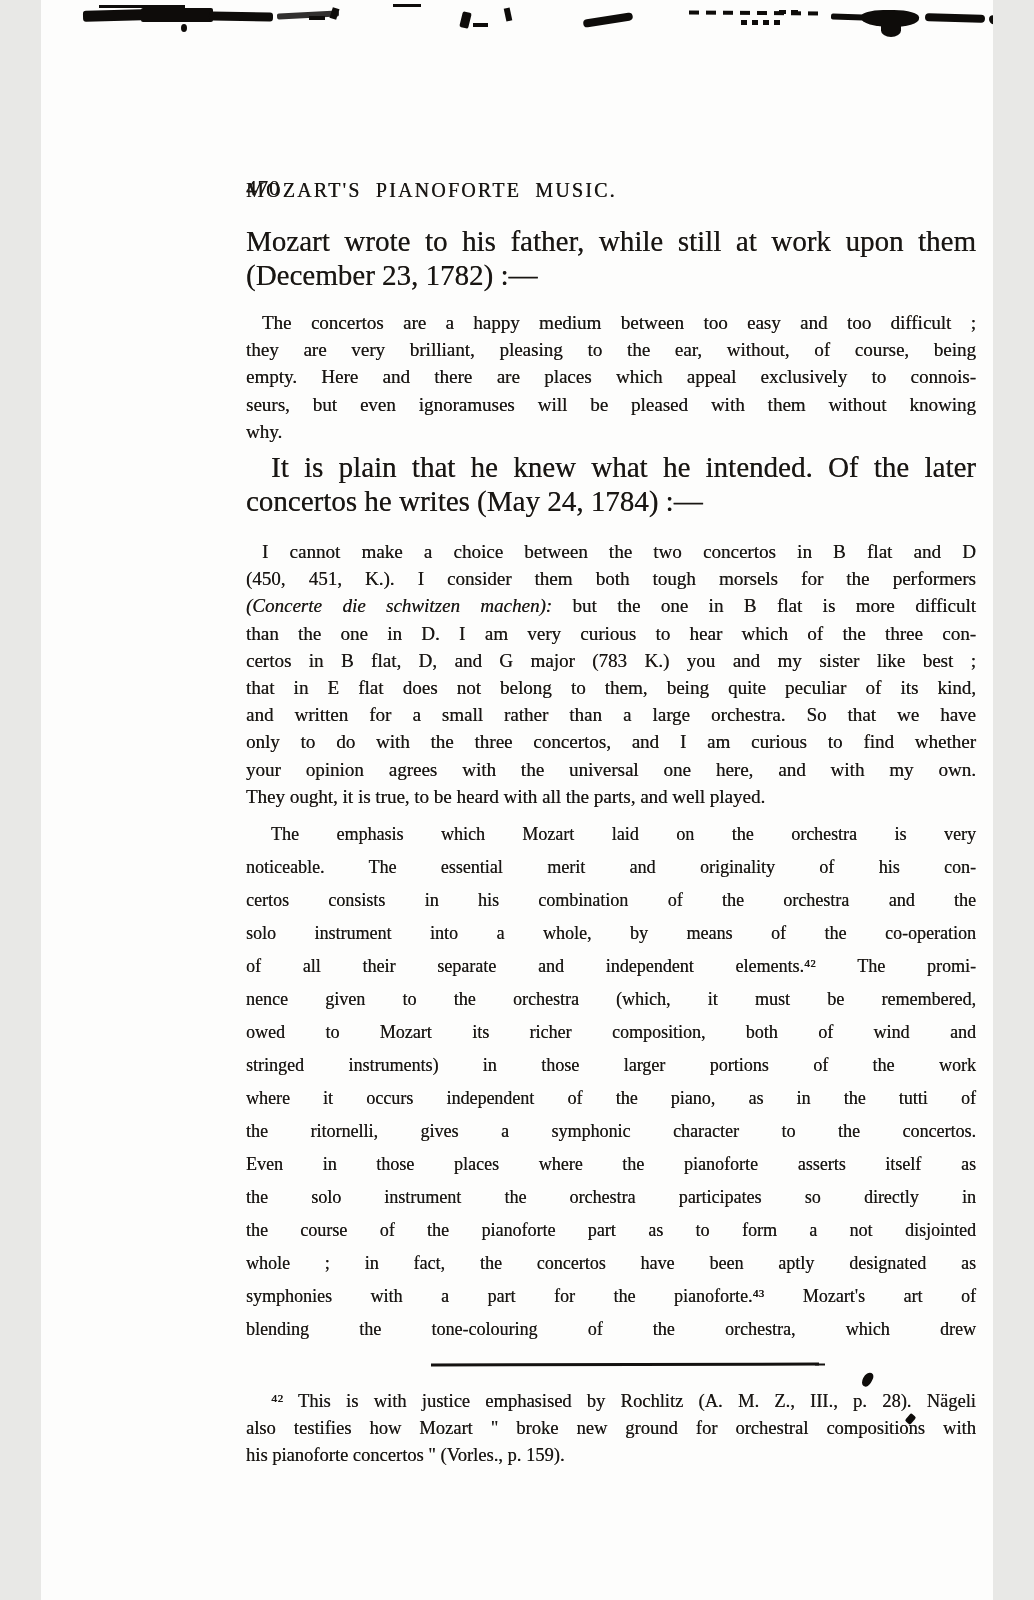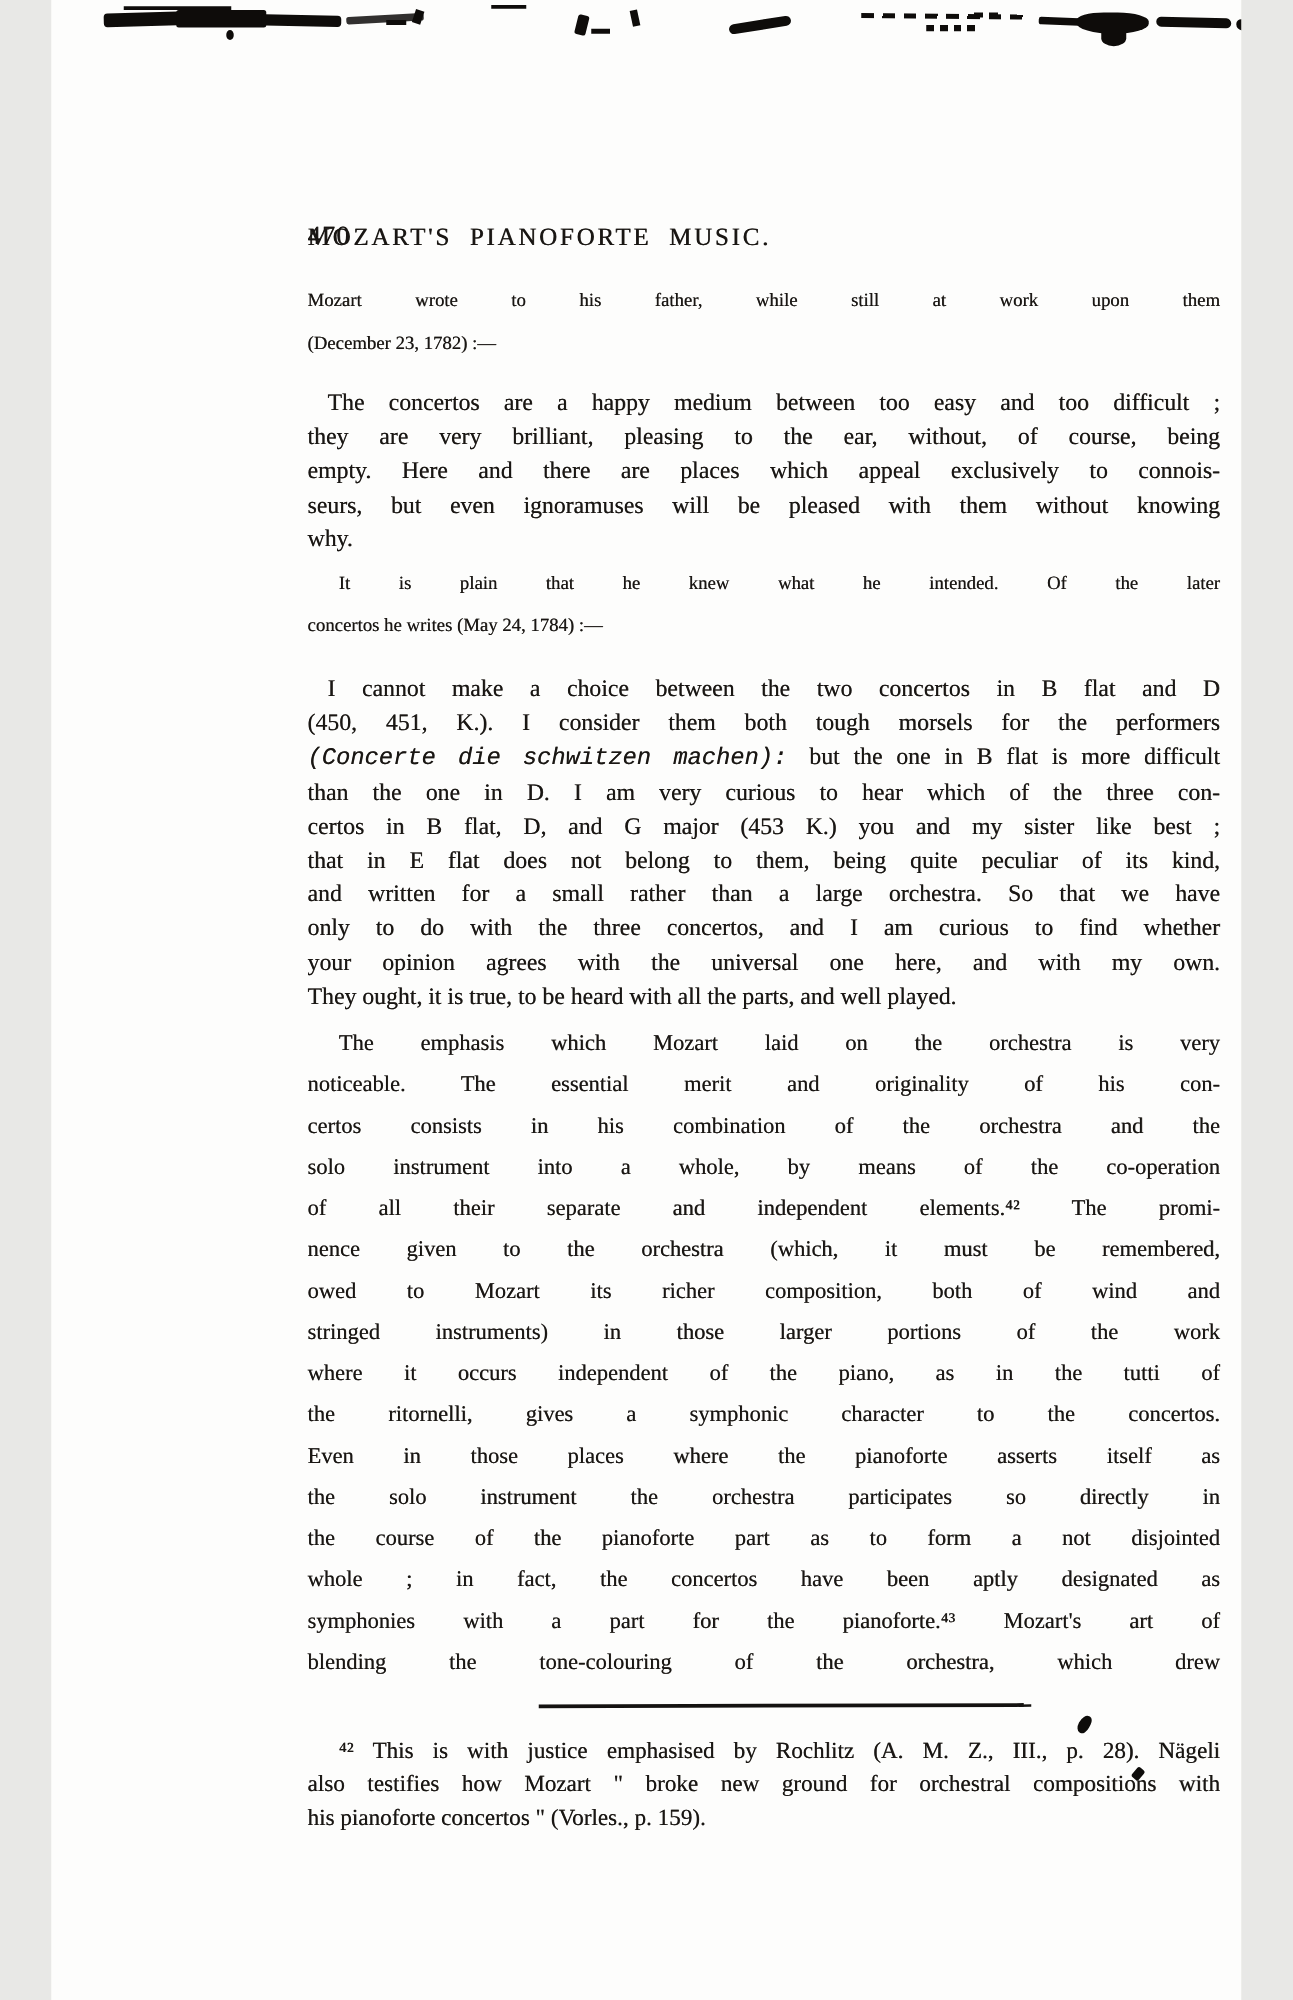--- a/index.html
+++ b/index.html
@@ -13,32 +13,32 @@
     font-family:"Liberation Serif","DejaVu Serif",serif;
     overflow:hidden;
   }
   .page *{box-sizing:border-box;}
   .blk{position:absolute;left:205px;width:730px;}
   .ln{text-shadow:0.25px 0 0 rgba(20,16,12,0.75);}
   .j{text-align:justify;text-align-last:justify;}
   .l{text-align:left;text-align-last:left;}
   .ind1{text-indent:16px;}
   .ind2{text-indent:25px;}
-  .t-main{font-size:15px;line-height:34px;}
+  .t-main{font-size:29px;line-height:34px;}
   .t-main3{font-size:18px;line-height:33px;}
   .t-quote{font-size:19px;line-height:27.2px;}
   .t-fn{font-size:18.5px;line-height:27px;}
   .hdr-num{position:absolute;left:205px;top:176px;font-size:21px;letter-spacing:1px;text-shadow:0.3px 0 0 rgba(20,16,12,0.8);}
   .hdr-title{position:absolute;left:205px;top:179px;width:730px;text-align:left;
     font-size:20px;letter-spacing:2.2px;word-spacing:7px;
     text-shadow:0.35px 0 0 rgba(20,16,12,0.85);}
   .fn-rule{position:absolute;left:390px;top:1363px;width:388px;height:3px;background:#141210;transform:rotate(-0.15deg);}
   .fn-rule:after{content:"";position:absolute;right:-6px;top:1px;width:10px;height:2px;background:#141210;}
   .ink{position:absolute;background:#0e0c0a;}
-  i{font-family:Liberation Mono, monospace;margin-top:20px;}
+  i{font-family:Liberation Serif, serif;margin-top:20px;}
 </style>
 </head>
 <body>
 
 <div class="page">
 
   <div>
     <div class="ink" style="left:58px;top:5px;width:86px;height:3px;"></div>
     <div class="ink" style="left:42px;top:10px;width:62px;height:11px;border-radius:3px;transform:rotate(-1.5deg);"></div>
     <div class="ink" style="left:100px;top:8px;width:72px;height:14px;border-radius:2px;"></div>
@@ -81,21 +81,21 @@
   <div class="blk t-main" style="top:450px;">
     <div class="ln j ind2">It is plain that he knew what he intended.  Of the later</div>
     <div class="ln l">concertos he writes (May 24, 1784) :—</div>
   </div>
 
   <div class="blk t-quote" style="top:538px;">
     <div class="ln j ind1">I cannot make a choice between the two concertos in B flat and D</div>
     <div class="ln j">(450, 451, K.).  I consider them both tough morsels for the performers</div>
     <div class="ln j"><i>(Concerte die schwitzen machen): </i><span>but the one in B flat is more difficult</span></div>
     <div class="ln j">than the one in D.  I am very curious to hear which of the three con-</div>
-    <div class="ln j">certos in B flat, D, and G major (453 K.) you and my sister like best ;</div>
+    <div class="ln j">certos in B flat, D, and G major (783 K.) you and my sister like best ;</div>
     <div class="ln j">that in E flat does not belong to them, being quite peculiar of its kind,</div>
     <div class="ln j">and written for a small rather than a large orchestra.  So that we have</div>
     <div class="ln j">only to do with the three concertos, and I am curious to find whether</div>
     <div class="ln j">your opinion agrees with the universal one here, and with my own.</div>
     <div class="ln l">They ought, it is true, to be heard with all the parts, and well played.</div>
   </div>
 
   <div class="blk t-main3" style="top:818px;">
     <div class="ln j ind2">The emphasis which Mozart laid on the orchestra is very</div>
     <div class="ln j">noticeable.  The essential merit and originality of his con-</div>

